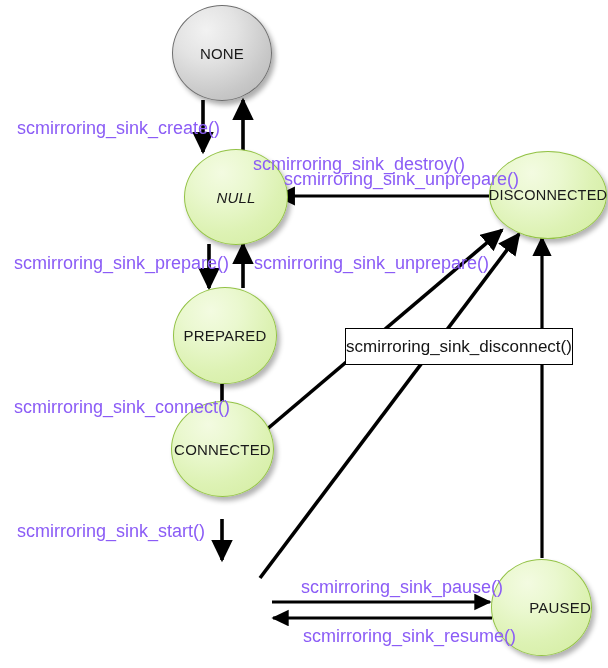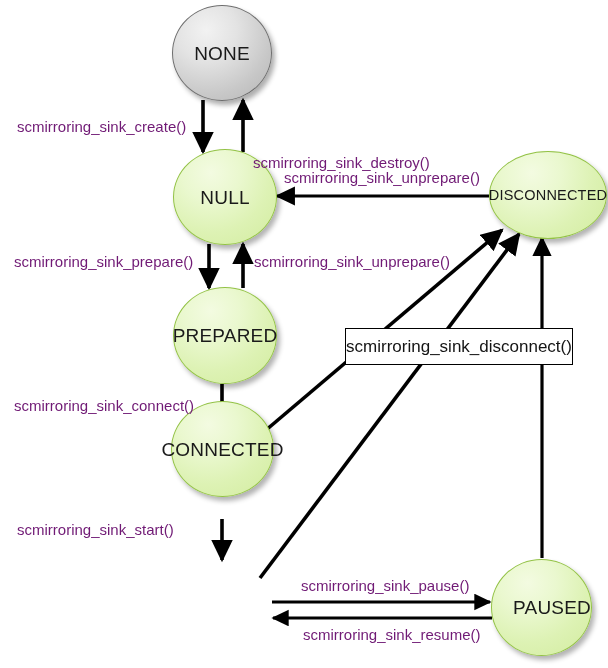--- a/index.html
+++ b/index.html
@@ -28,41 +28,41 @@
     position: absolute;
     display: flex;
     align-items: center;
     justify-content: center;
     border-radius: 50%;
     box-sizing: border-box;
     z-index: 5;
   }
   .node-label {
     font-family: "Liberation Sans", sans-serif;
-    font-size: 19px;
+    font-size: 15px;
     color: #1a1a1a;
     white-space: nowrap;
     letter-spacing: 0.2px;
     line-height: 1;
   }
   .node-none {
     border: 1.6px solid #6e6e6e;
     background: radial-gradient(circle at 34% 26%, #f2f2f2 0%, #e3e3e3 32%, #c8c8c8 68%, #b4b4b4 100%);
     box-shadow: 3px 4px 5px rgba(0,0,0,0.32);
   }
   .node-green {
     border: 1.6px solid #93c246;
     background: radial-gradient(circle at 36% 24%, #f3fbe1 0%, #eaf8cf 30%, #ddf2b4 62%, #d2ec9f 100%);
     box-shadow: 3px 4px 5px rgba(0,0,0,0.30);
   }
   .edge-label {
     position: absolute;
     font-family: "Liberation Sans", sans-serif;
-    font-size: 15px;
-    color: #701a75;
+    font-size: 18px;
+    color: #8b5cf6;
     white-space: nowrap;
     line-height: 1;
     z-index: 8;
   }
   .box-node {
     position: absolute;
     background: #ffffff;
     border: 1.8px solid #000000;
     display: flex;
     align-items: center;
@@ -115,21 +115,21 @@
 
     <line x1="272" y1="602" x2="490" y2="602" stroke="#000000" stroke-width="3.2" marker-end="url(#ahb)"></line>
 
     <line x1="492" y1="618" x2="273" y2="618" stroke="#000000" stroke-width="3.2" marker-end="url(#ahb)"></line>
   </svg>
 
   <div class="node node-none" style="left:172px; top:5px; width:100px; height:96px;">
     <span class="node-label">NONE</span>
   </div>
 
-  <div class="node node-green" style="left:173px; top:149px; width:104px; height:96px;">
+  <div class="node node-green" style="left:184px; top:149px; width:104px; height:96px;font-style:italic;">
     <span class="node-label">NULL</span>
   </div>
 
   <div class="node node-green" style="left:489px; top:151px; width:118px; height:88px;">
     <span class="node-label" style="font-size:14.5px;">DISCONNECTED</span>
   </div>
 
   <div class="node node-green" style="left:173px; top:287px; width:104px; height:97px;">
     <span class="node-label">PREPARED</span>
   </div>

